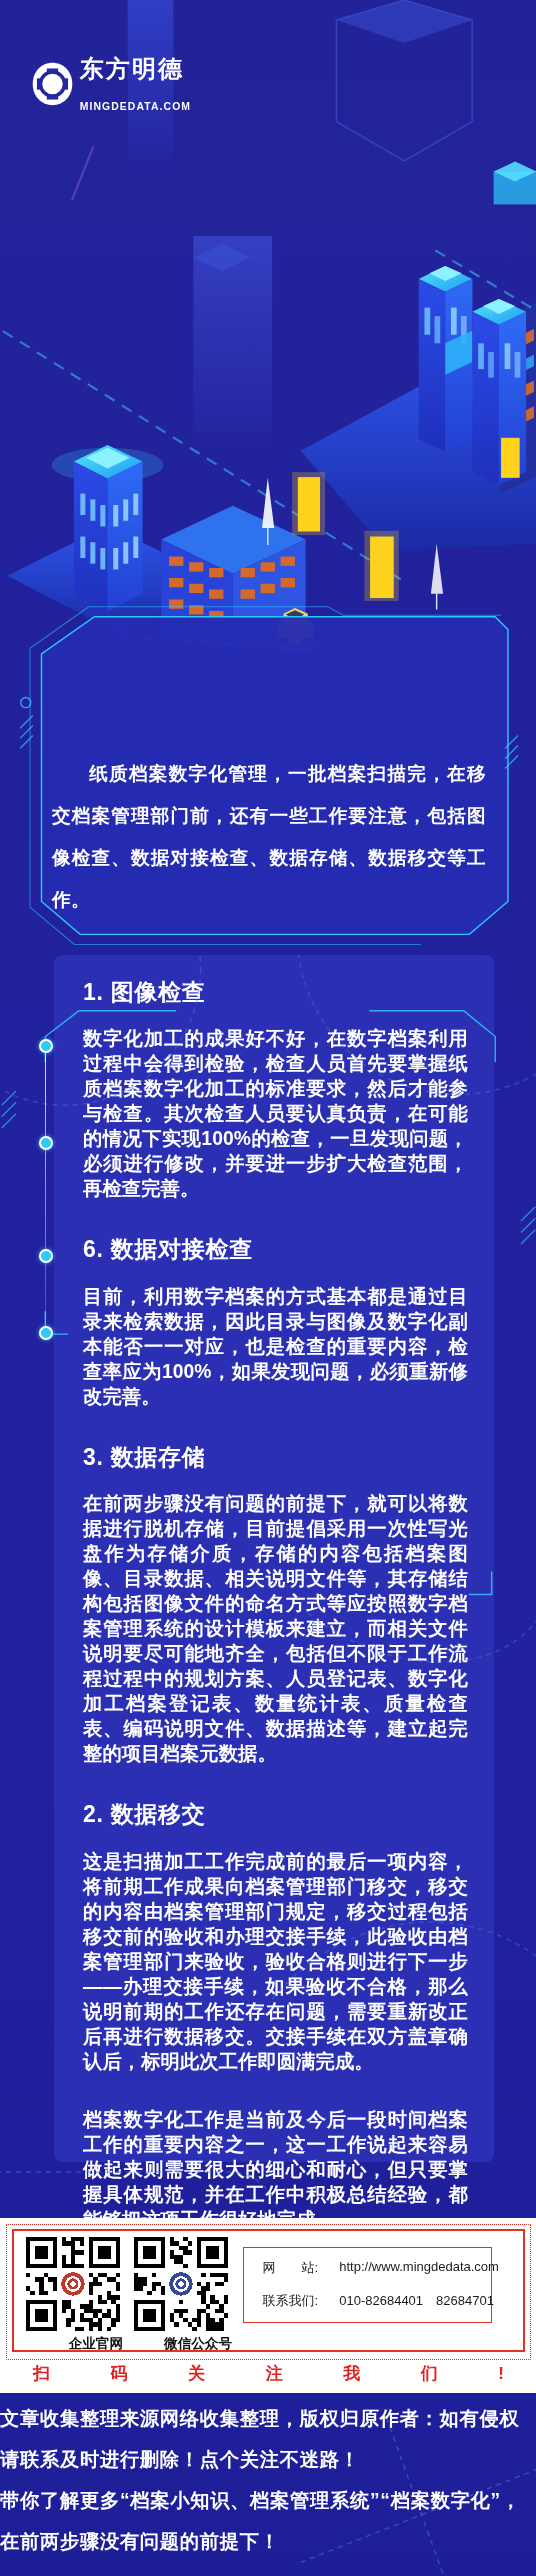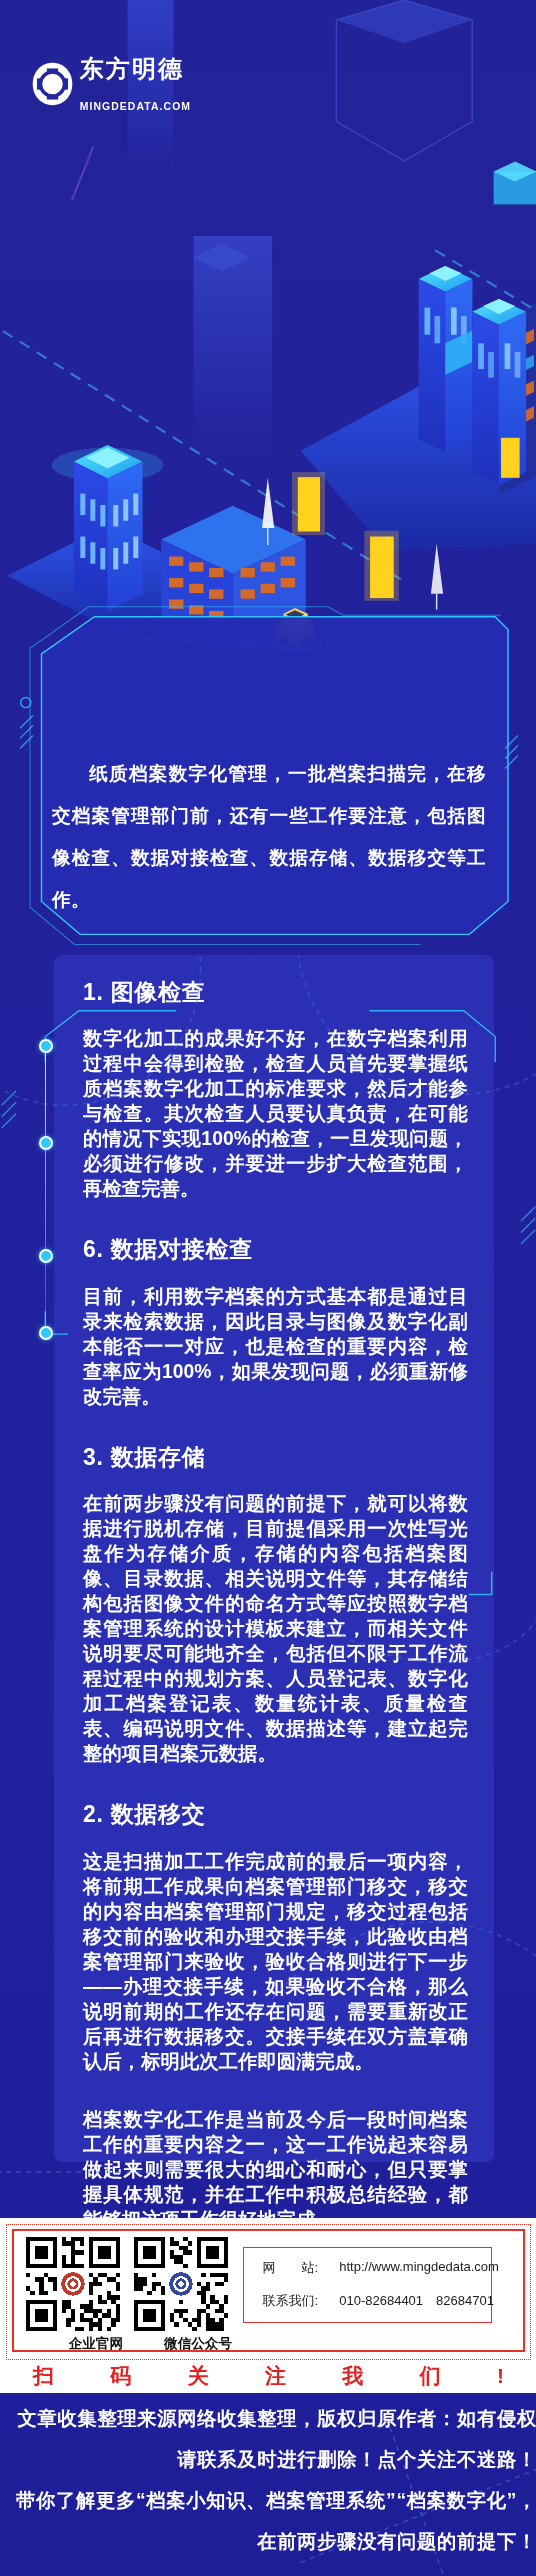--- a/index.html
+++ b/index.html
@@ -37,25 +37,25 @@
           box-shadow:0 0 4.3px rgba(47,201,248,.9);left:39px;}
 
   
   .white-panel{left:0;top:2218px;width:537px;height:175px;background:#ffffff;}
   .dotted-frame{left:5.7px;top:5.7px;right:5.7px;height:134px;border:1.4px dotted #e43126;}
   .solid-frame{left:12px;top:11.4px;right:12px;height:119px;border:2.1px solid #e43126;}
   .qr{width:94px;height:94px;}
   .qr-label{width:100px;text-align:right;color:#111;font-size:13.6px;font-weight:700;}
   .contact-box{left:243px;top:29px;width:249px;height:76px;border:1.4px solid #e43126;box-sizing:border-box;}
   .contact-row{position:absolute;left:18.6px;display:flex;gap:21px;color:#1c1c1c;font-size:13px;font-weight:500;white-space:nowrap;}
-  .slogan{left:33px;right:33px;top:2362px;color:#e02222;font-size:21px;font-weight:700;
+  .slogan{left:33px;right:33px;top:2362px;color:#e02222;font-size:17px;font-weight:700;
           text-align:justify;text-align-last:justify;}
 
   
-  .footer-lines{left:0;right:0;top:2398px;text-align:right;color:#ffffff;font-weight:700;}
+  .footer-lines{left:0;right:0;top:2398px;text-align:left;color:#ffffff;font-weight:700;}
   .footer-line{font-size:19.3px;line-height:41px;letter-spacing:0.7px;}
 </style>
 </head>
 <body>
 
 <div class="page">
 
   <svg class="abs" style="left:0;top:0;" width="537" height="243" viewBox="0 0 750 340">
     <defs>
       <linearGradient id="gGhost" x1="0" y1="0" x2="0" y2="1">

